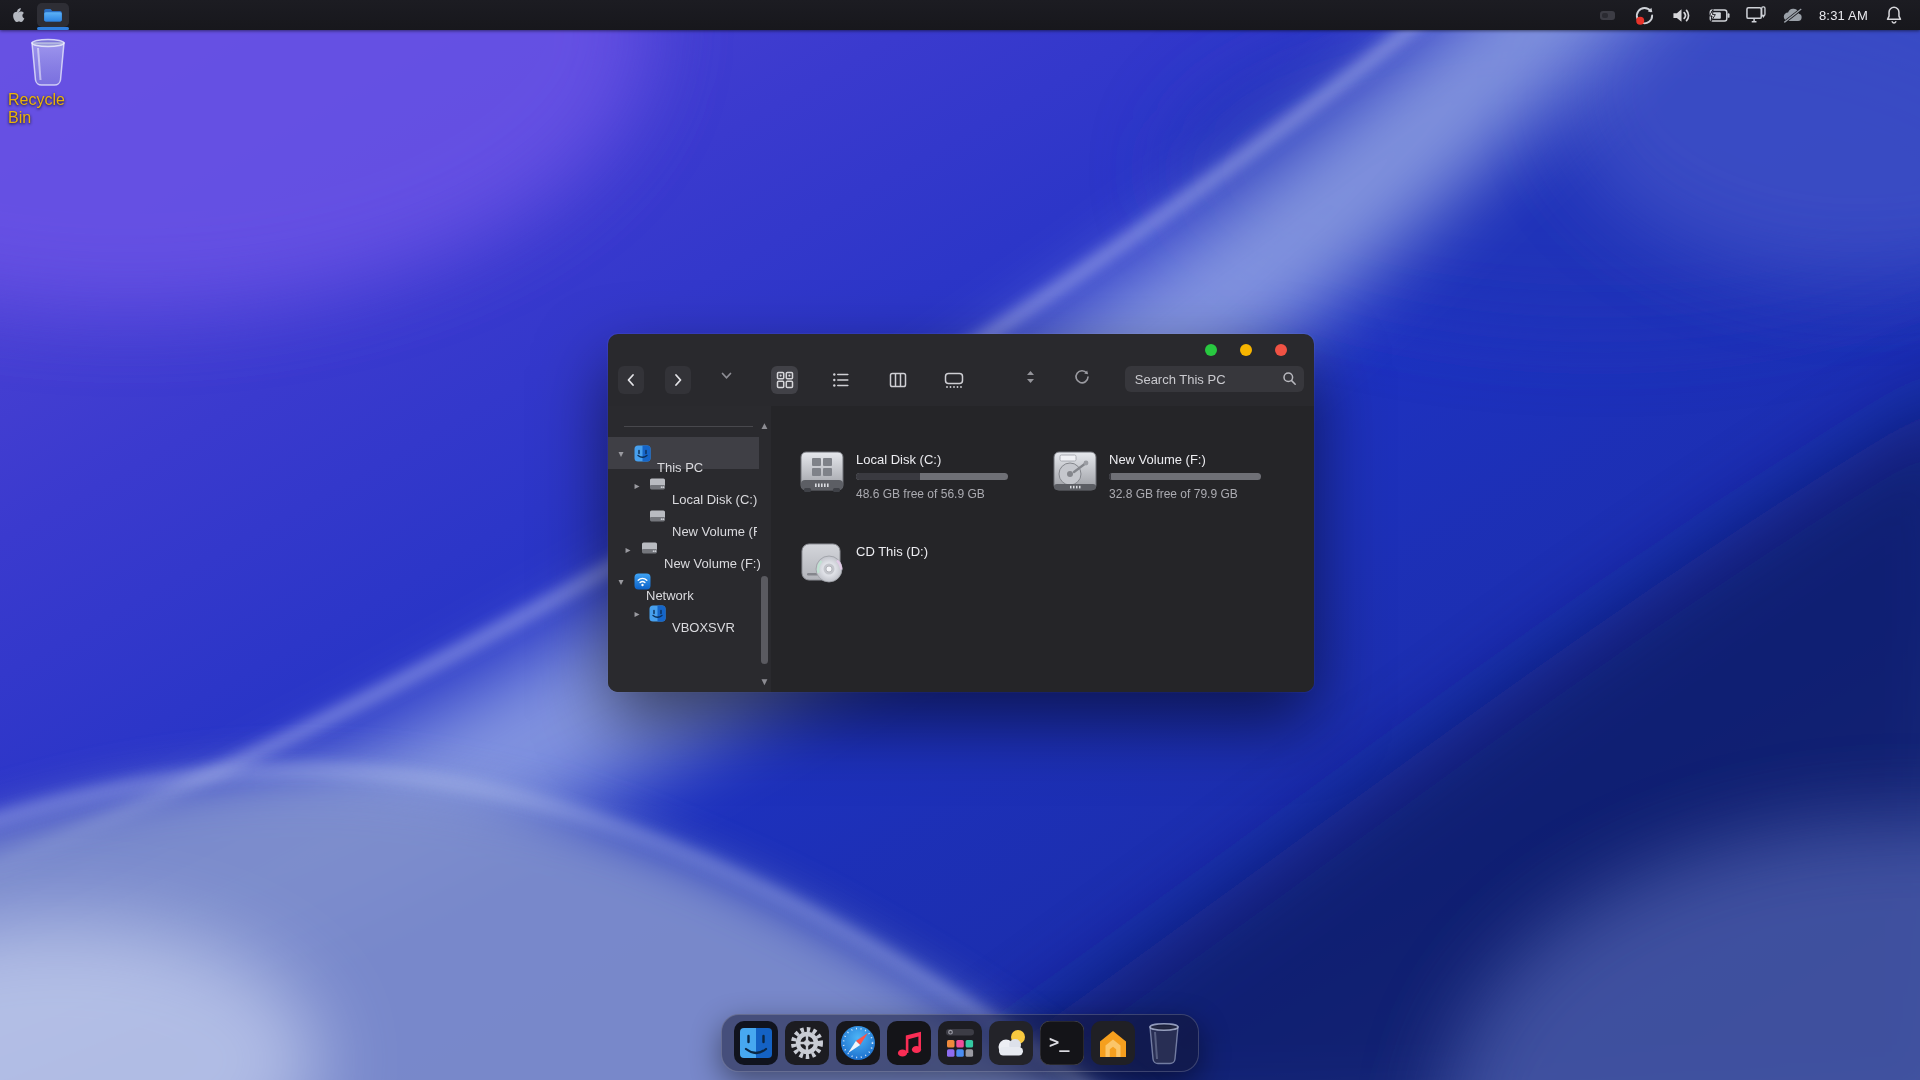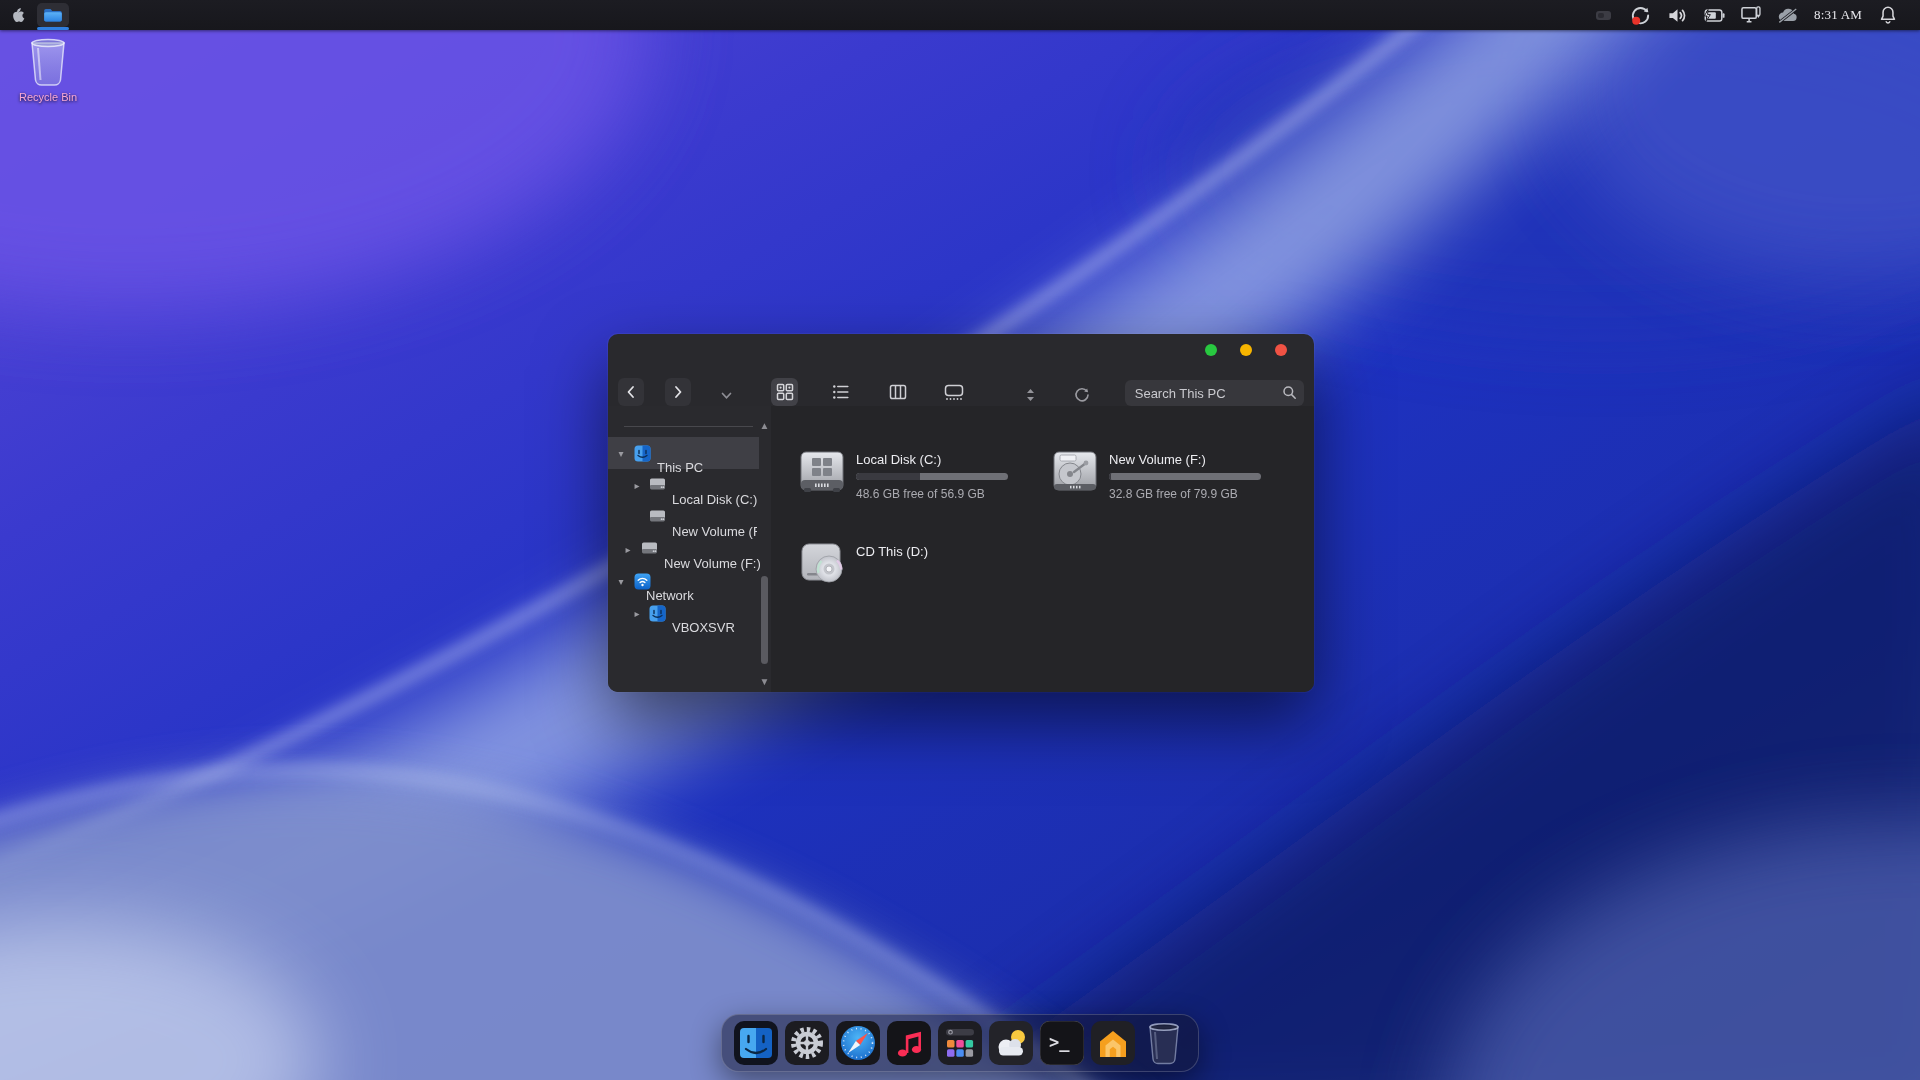--- a/index.html
+++ b/index.html
@@ -12,41 +12,41 @@
 
   
   .menubar { position:absolute; top:0; left:0; right:0; height:30px; z-index:20;
     background:linear-gradient(#1c1c22,#17171c); display:flex; align-items:center;
     box-shadow:0 1px 3px rgba(0,0,0,.5); }
   .mb-left { display:flex; align-items:center; height:100%; }
   .apple-btn { width:34px; height:100%; display:flex; align-items:center; justify-content:center; }
   .app-btn { position:relative; width:38px; height:100%; display:flex; align-items:center; justify-content:center; }
   .app-btn .tile { width:32px; height:24px; background:#2e2e35; border-radius:5px; display:flex; align-items:center; justify-content:center; }
   .app-btn .underline { position:absolute; bottom:0; left:3px; width:32px; height:3px; border-radius:2px; background:var(--accent,#2f7fe0); }
-  .mb-right { margin-left:auto; display:flex; align-items:center; gap:15px; padding-right:21px; height:100%;font-family:Liberation Serif, serif; }
+  .mb-right { margin-left:auto; display:flex; align-items:center; gap:15px; padding-right:15px; height:100%; }
   .tray-ic { display:flex; align-items:center; justify-content:center; width:22px; height:22px; }
   .clock { color:#e9e9ee; font-size:13px; letter-spacing:.2px; }
 
   
   .desktop-icon { position:absolute; top:36px; left:8px; width:80px; z-index:5;
     display:flex; flex-direction:column; align-items:center; gap:3px; }
-  .desktop-icon .lbl { color:#f9a8d4; font-size:11px; text-shadow:0 1px 3px rgba(0,0,0,.9); }
+  .desktop-icon .lbl { color:#eab308; font-size:16px; text-shadow:0 1px 3px rgba(0,0,0,.9); }
 
   
   .window { position:absolute; left:608px; top:334px; width:706px; height:358px; z-index:10;
     background:#29292d; border-radius:10px; overflow:hidden;
     box-shadow:0 30px 70px rgba(0,0,0,.55), 0 0 0 1px rgba(255,255,255,.05); display:flex; flex-direction:column; }
   .titlebar { height:32px; flex:0 0 auto; display:flex; align-items:center; justify-content:flex-end; padding-right:27px; }
   .lights { display:flex; gap:23px; }
   .light { width:12px; height:12px; border-radius:50%; }
   .light.g { background:var(--traffic-green,#27c83f); }
   .light.y { background:var(--traffic-yellow,#f7b500); }
   .light.r { background:var(--traffic-red,#f05244); }
 
-  .toolbar { height:40px; flex:0 0 auto; display:flex; align-items:flex-end; padding:0 10px; gap:21px; }
+  .toolbar { height:40px; flex:0 0 auto; display:flex; align-items:flex-start; padding:0 10px; gap:21px; }
   .nav-btn { width:28px; height:28px; border-radius:6px; background:#333338; display:flex; align-items:center; justify-content:center; }
   .tb-chev { width:20px; height:20px; display:flex; align-items:center; justify-content:center; margin:0 6px; }
   .view-btn { width:30px; height:28px; border-radius:6px; display:flex; align-items:center; justify-content:center; margin-left:8px; }
   .view-btn.active { background:#414147; }
   .tb-spacer { flex:1; }
   .mini-btn { width:22px; height:22px; display:flex; align-items:center; justify-content:center; margin-left:10px; }
   .searchbox { position:relative; width:195px; height:26px; margin-left:12px; }
   .searchbox input { width:100%; height:100%; background:#37373c; border:none; outline:none; border-radius:6px;
     color:#d8d8dc; font-size:13px; padding:0 28px 0 10px; font-family:"Liberation Sans",sans-serif; }
   .searchbox input::placeholder { color:#c9c9ce; opacity:1; }

